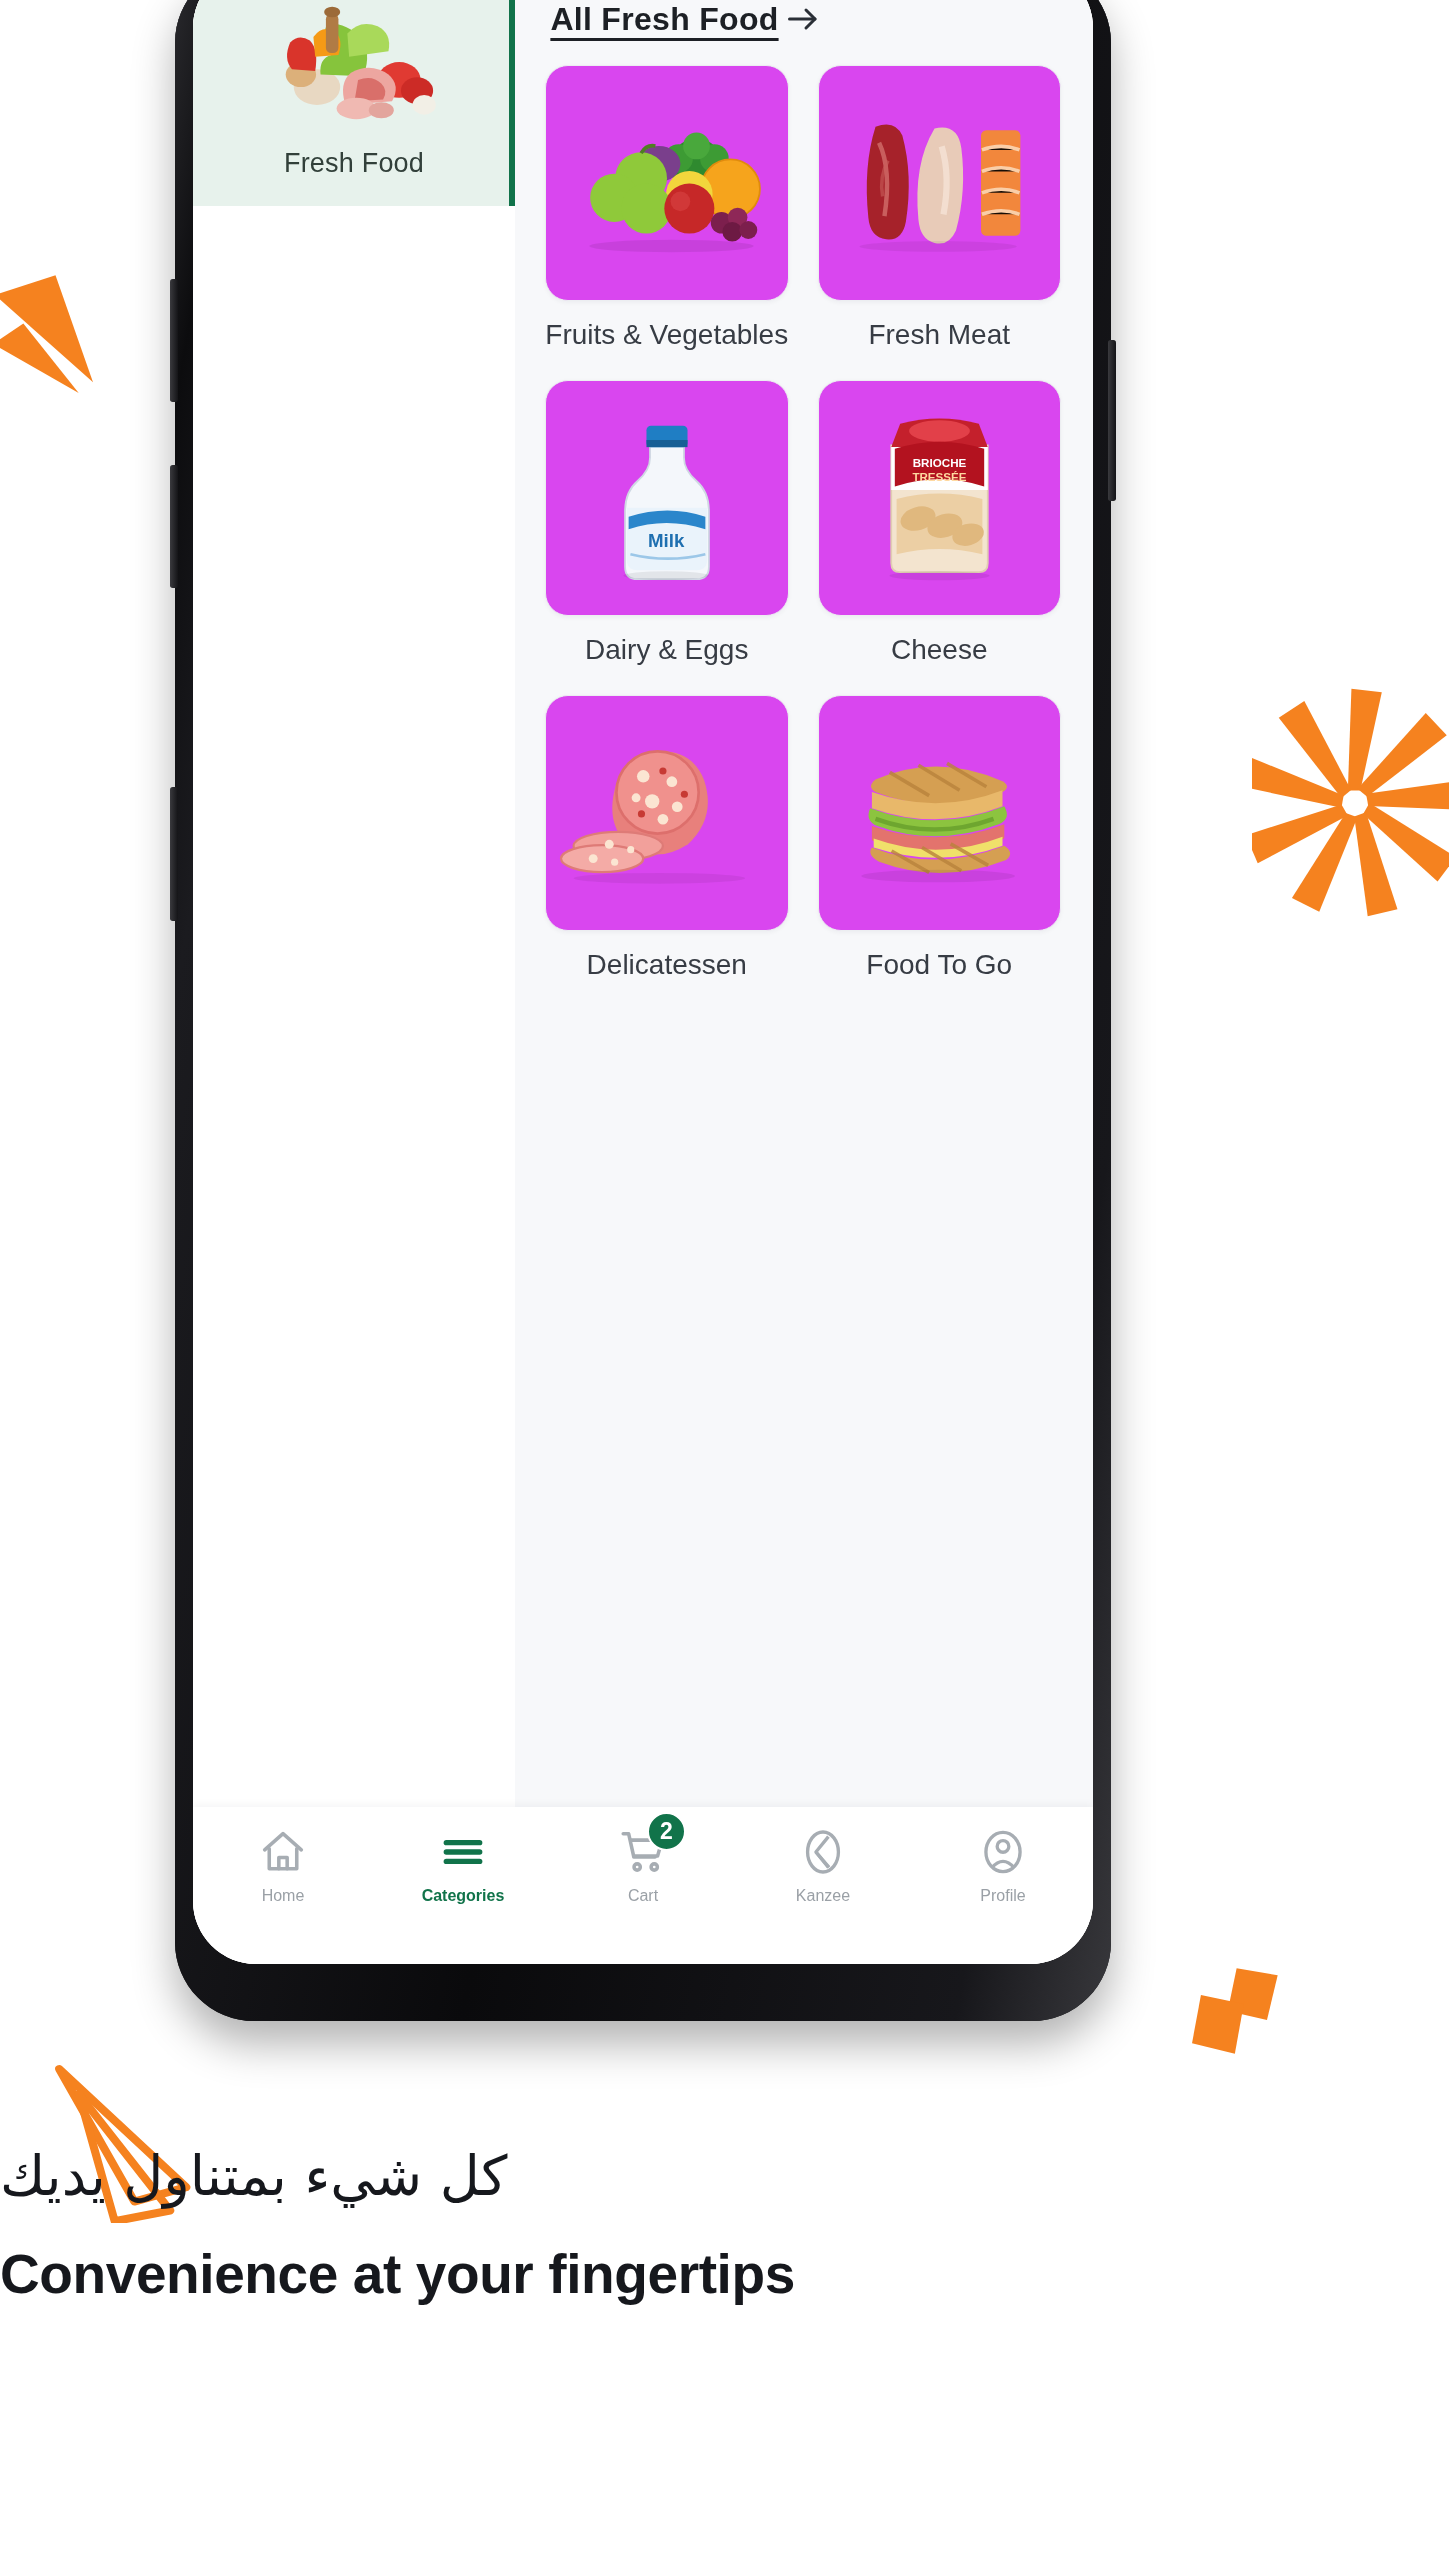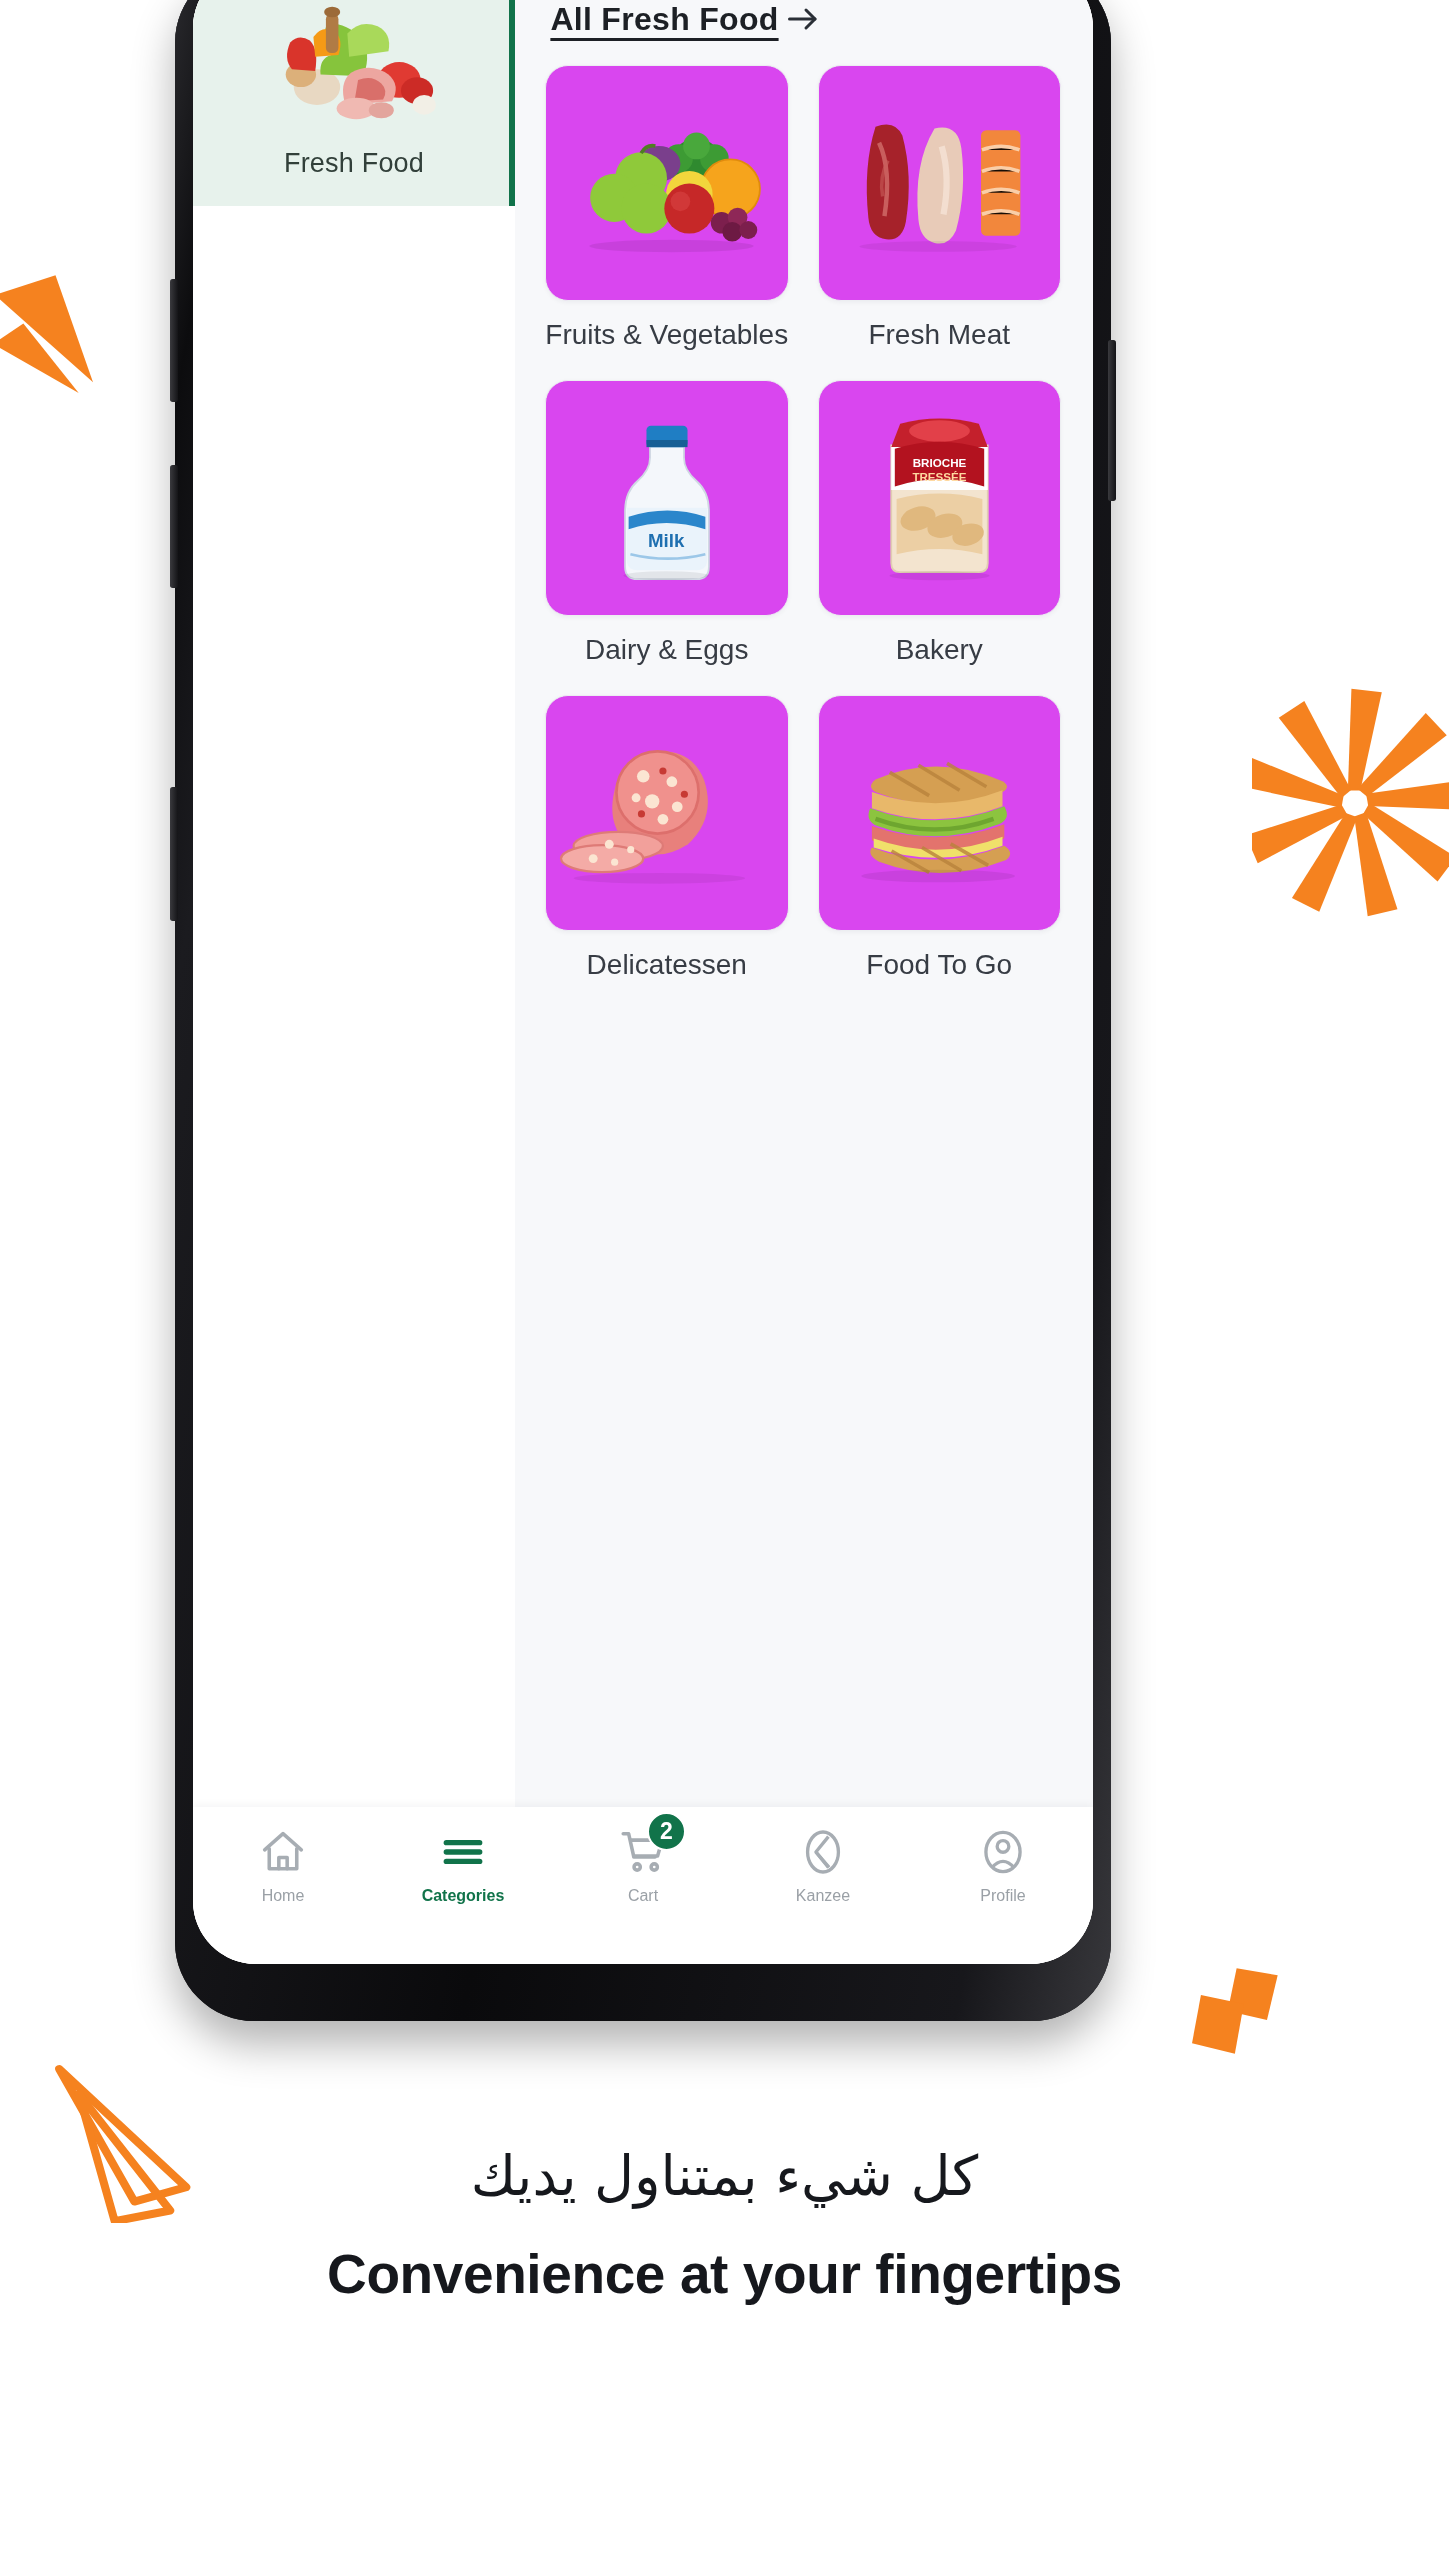--- a/index.html
+++ b/index.html
@@ -117,21 +117,21 @@
     position:absolute; right:-18px; top:-14.3px;
     min-width:39px; height:39px; padding:0 7.2px; border-radius:19.7px;
     background:#11734a; color:#fff; font-size:23px; font-weight:700;
     display:flex; align-items:center; justify-content:center;
     border:2.7px solid #fff;
   }
 
   
   #taglines{
     position:absolute; left:0; right:0; top:2142px;
-    text-align:center;
+    text-align:left;
   }
   #tag-ar{
     font-size:55px; color:#16181d; direction:rtl;
     font-family:"DejaVu Sans", sans-serif; font-weight:400;
     line-height:1.25;
   }
   #tag-en{
     margin-top:31px;
     font-size:55px; font-weight:700; color:#16181d; letter-spacing:-0.4px;
   }
@@ -301,21 +301,21 @@
                     <text x="80" y="76" font-family="Liberation Sans, sans-serif" font-size="13" font-weight="700" fill="#ffd9a0" text-anchor="middle">TRESSÉE</text>
                     <path d="M32 96 q48 -12 96 0 v62 q-48 -12 -96 0z" fill="#eccfa4"></path>
                     <g fill="#e0b87e">
                       <ellipse cx="56" cy="118" rx="20" ry="13" transform="rotate(-16 56 118)"></ellipse>
                       <ellipse cx="86" cy="126" rx="20" ry="13" transform="rotate(-16 86 126)"></ellipse>
                       <ellipse cx="112" cy="136" rx="18" ry="12" transform="rotate(-16 112 136)"></ellipse>
                     </g>
                     <ellipse cx="80" cy="182" rx="56" ry="5" fill="#000" opacity=".07"></ellipse>
                   </svg>
                 </div>
-                <div class="cat-label">Bakery</div>
+                <div class="cat-label">Cheese</div>
               </div>
 
               <div class="cat-cell">
                 <div class="cat-card">
                   <svg width="215" height="152" viewBox="0 0 240 170">
                     <path d="M96 18 q50 -10 66 30 q14 42 -18 72 q-34 22 -66 2 q-28 -26 -14 -70 q10 -28 32 -34z" fill="#e8807c"></path>
                     <ellipse cx="110" cy="62" rx="46" ry="46" fill="#f0918d"></ellipse>
                     <ellipse cx="110" cy="62" rx="46" ry="46" fill="none" stroke="#dd6f6c" stroke-width="3"></ellipse>
                     <g fill="#fbe5d2">
                       <circle cx="94" cy="44" r="7"></circle>

